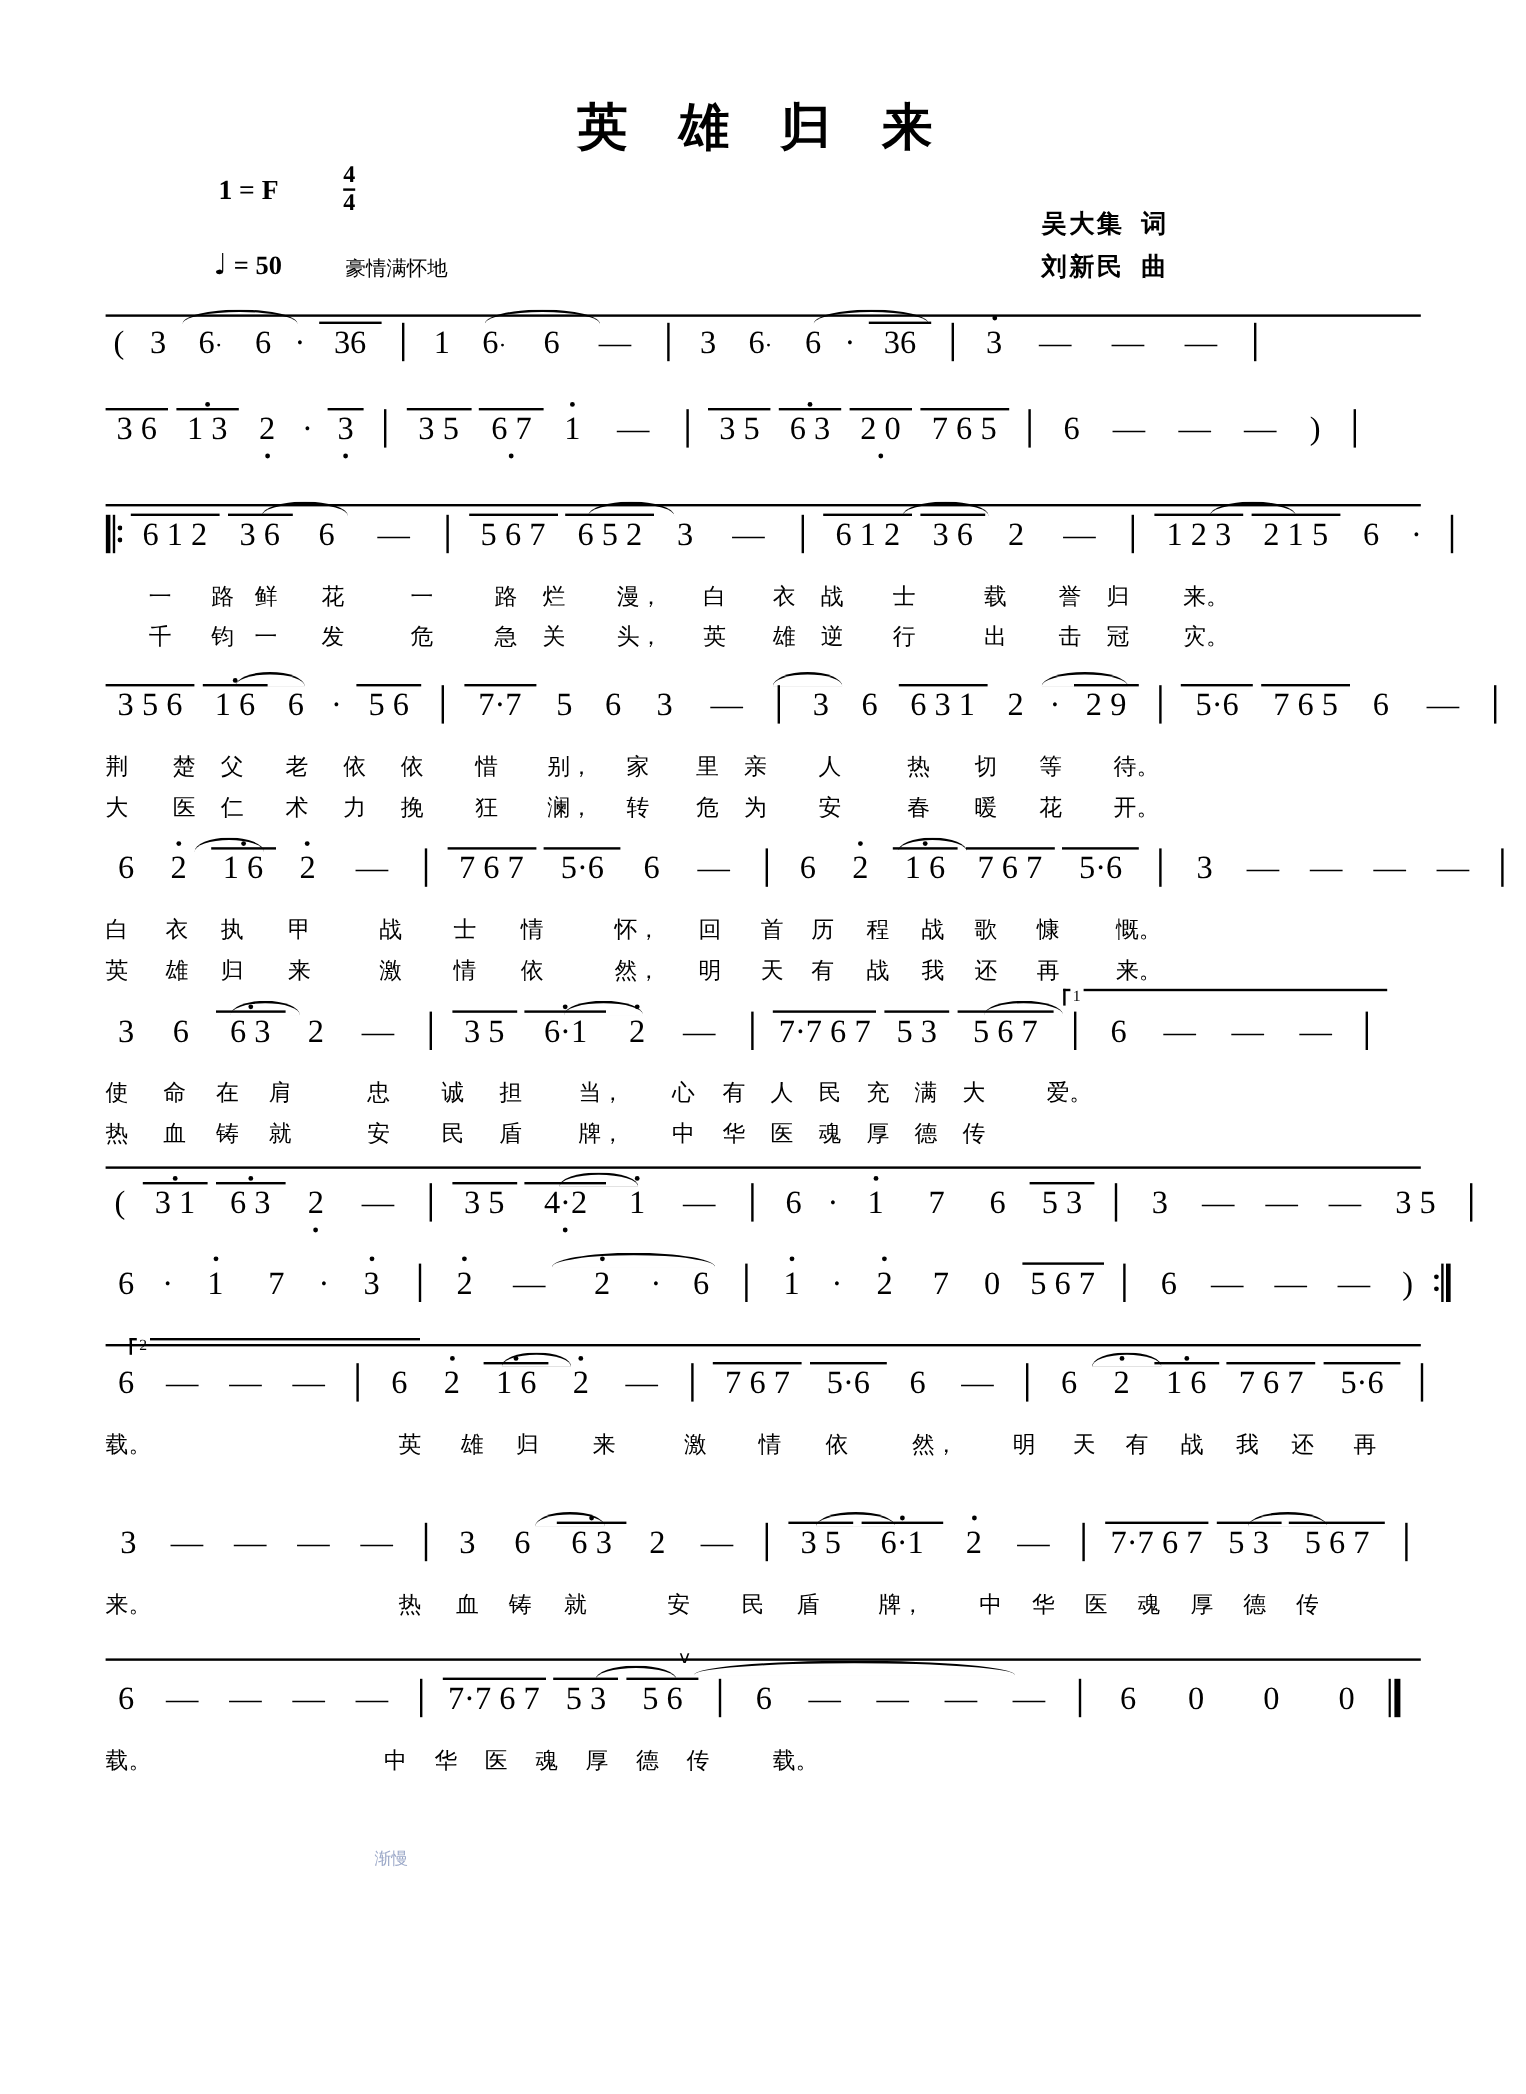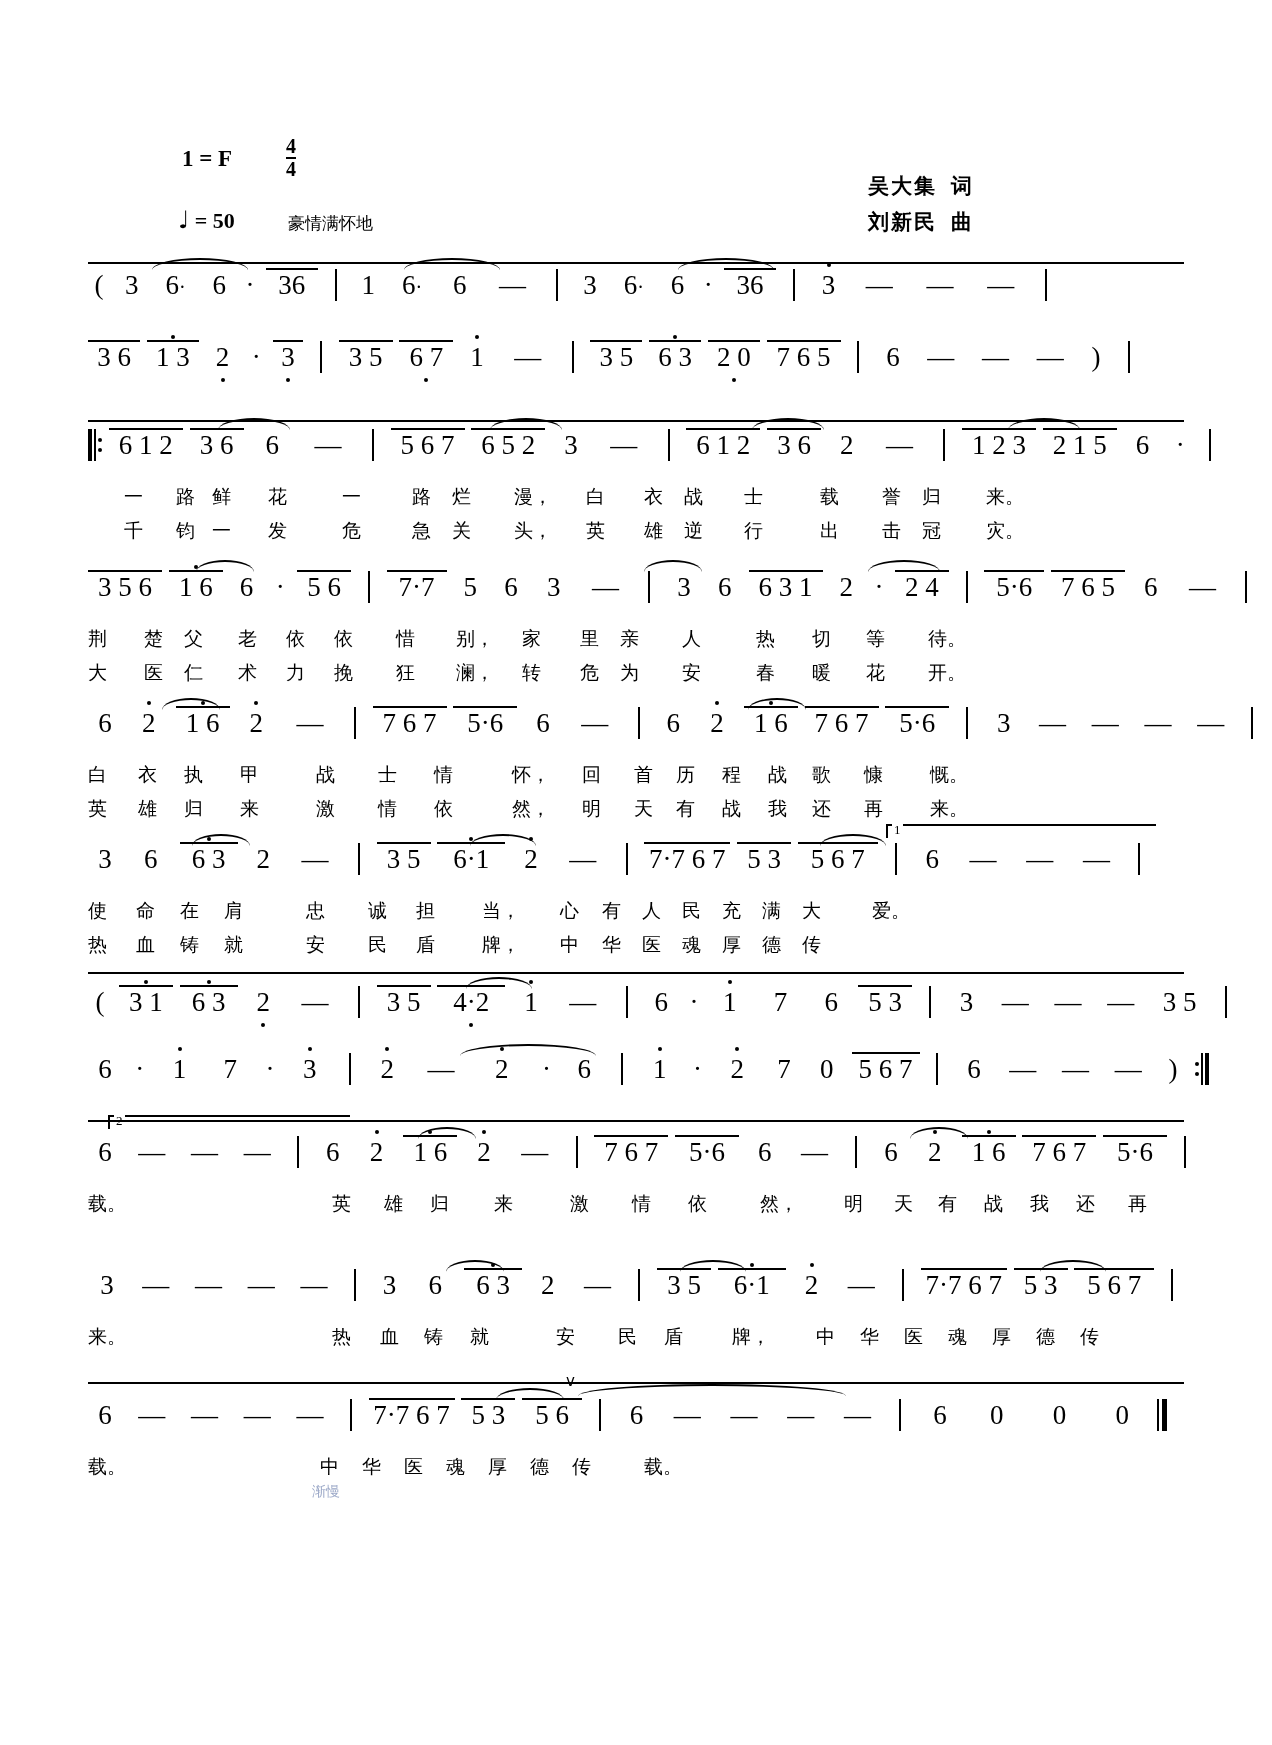--- a/index.html
+++ b/index.html
@@ -182,20 +182,21 @@
     font-size: 14px;
     color: #9aa7c7;
     font-family: "DejaVu Serif", serif;
   }
 </style>
 </head>
 <body>
 
 <div class="sheet">
 
+  <div class="title">英 雄 归 来</div>
 
   <div class="key-sig">1 = F</div>
 
   <div class="meter">
     <span class="num">4</span>
     <span class="den">4</span>
   </div>
 
   <div class="tempo">
     <span class="note">♩</span>
@@ -322,21 +323,21 @@
       <span class="tok" style="width:34px">5</span>
       <span class="tok" style="width:34px">6</span>
       <span class="tok" style="width:38px">3</span>
       <span class="tok" style="width:52px">—</span>
       <span class="bar"></span>
       <span class="tok" style="width:34px">3</span>
       <span class="tok" style="width:34px">6</span>
       <span class="tok beam" style="width:74px">6 3 1</span>
       <span class="tok" style="width:34px">2</span>
       <span class="tok" style="width:18px">·</span>
-      <span class="tok beam" style="width:54px">2 4</span>
+      <span class="tok beam" style="width:54px">2 9</span>
       <span class="bar"></span>
       <span class="tok beam" style="width:60px">5·6</span>
       <span class="tok beam" style="width:74px">7 6 5</span>
       <span class="tok" style="width:38px">6</span>
       <span class="tok" style="width:52px">—</span>
       <span class="bar"></span>
     </div>
     <div class="tie" style="left:108px; top:-10px; width:58px;"></div>
     <div class="tie" style="left:556px; top:-10px; width:58px;"></div>
     <div class="tie" style="left:780px; top:-10px; width:72px;"></div>
@@ -572,15 +573,15 @@
           </svg>
       </span>
     </div>
     <div class="tie" style="left:408px; top:-10px; width:68px;"></div>
     <div class="tie" style="left:490px; top:-14px; width:268px;"></div>
     <div style="position:absolute;left:478px;top:-26px;font-size:15px;font-family:'DejaVu Sans',sans-serif;">v</div>
     <div class="lyr" style="top:56px;"><span style="display:inline-block;width:34px">载。</span><span style="display:inline-block;width:198px">&nbsp;</span><span style="display:inline-block;width:42px">中</span><span style="display:inline-block;width:42px">华</span><span style="display:inline-block;width:42px">医</span><span style="display:inline-block;width:42px">魂</span><span style="display:inline-block;width:42px">厚</span><span style="display:inline-block;width:42px">德</span><span style="display:inline-block;width:72px">传</span><span style="display:inline-block;width:60px">载。</span></div>
   </div>
   <div class="rowline" style="left:88px; top:1382px; width:1096px;"></div>
 
-  <div class="rall" style="left:312px; top:1483px;">渐慢</div>
+  <div class="rall" style="left:312px; top:1540px;">渐慢</div>
 
 </div>
 
 </body></html>

